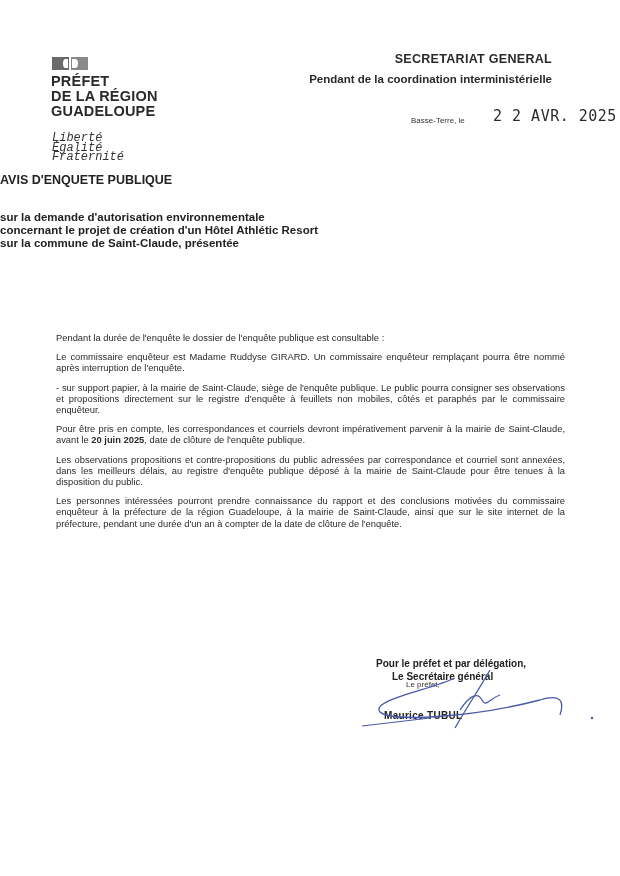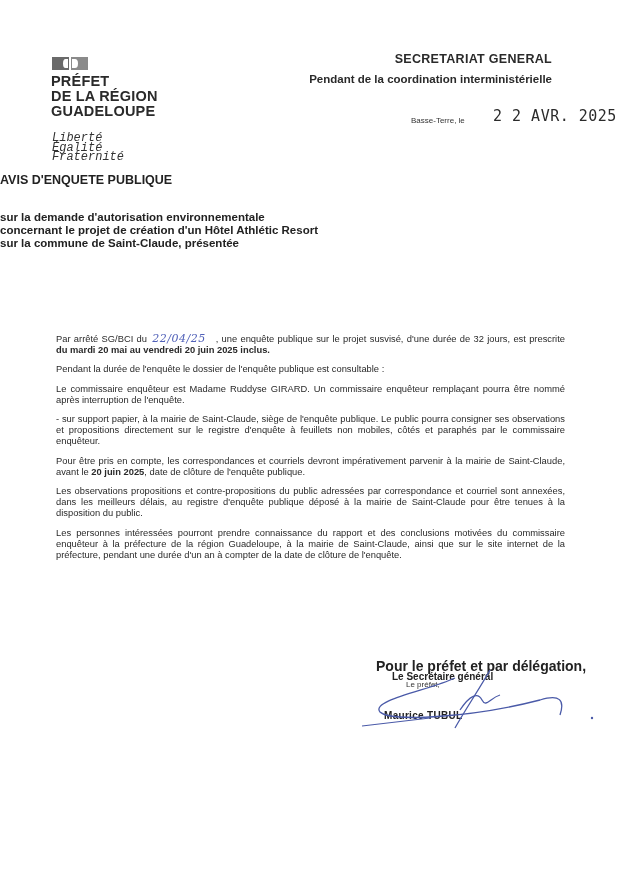--- a/index.html
+++ b/index.html
@@ -24,21 +24,21 @@
   
   .title { left: 0; width: 620px; top: 173px; text-align: left; font-weight: bold; font-size: 12.5px; color: #222; }
   .subtitle { left: 0; width: 620px; top: 211px; text-align: left; font-weight: bold; font-size: 11.5px; line-height: 13.2px; color: #222; }
   
   .body { left: 56px; width: 509px; top: 333px; font-size: 9.35px; line-height: 11.2px; color: #2a2a2a; text-align: justify; }
   .body p { margin: 0 0 8px 0; }
   .body b { font-weight: bold; }
   .hand { font-family: "DejaVu Serif", serif; font-style: italic; color: #5060b8; font-size: 11px; letter-spacing: 0.5px; padding: 0 10px 0 2px; }
   .email { text-decoration: underline; color: #2a2a2a; }
   
-  .sig1 { left: 376px; top: 658px; font-weight: bold; font-size: 14px; color: #222; }
+  .sig1 { left: 376px; top: 658px; font-weight: bold; font-size: 10px; color: #222; }
   .sig2 { left: 392px; top: 671px; font-weight: bold; font-size: 10px; color: #222; }
   .sig3 { left: 406px; top: 680px; font-size: 8px; color: #333; }
   .sig4 { left: 384px; top: 710px; font-weight: bold; font-size: 10px; color: #222; letter-spacing: 0.3px; }
   .scribble { left: 360px; top: 670px; width: 240px; height: 60px; }
 </style>
 </head>
 <body>
 
 <div class="abs marianne">
   <div class="l"></div>
@@ -61,24 +61,20 @@
 <div class="abs stamp">2 2 AVR. 2025</div>
 
 <div class="abs title">AVIS D'ENQUETE PUBLIQUE</div>
 <div class="abs subtitle">
   <div>sur la demande d'autorisation environnementale</div>
   <div>concernant le projet de création  d'un Hôtel Athlétic Resort</div>
   <div>sur la commune de Saint-Claude, présentée</div>
 </div>
 
 <div class="abs body">
-  <p>
-    <span>Par arrêté SG/BCI du</span>
-    <span class="hand">22/04/25</span><span>, une enquête publique sur le projet susvisé, d'une durée de 32 jours, est prescrite </span><b>du mardi 20 mai au vendredi 20 juin 2025 inclus.</b>
-  </p>
   <p>Pendant la durée de l'enquête le dossier de l'enquête publique est consultable :</p>
   <p>Le commissaire enquêteur est Madame Ruddyse GIRARD. Un commissaire enquêteur remplaçant pourra être nommé après interruption de l'enquête.</p>
   <p>-  sur support papier, à la mairie de Saint-Claude, siège de l'enquête publique. Le public pourra consigner ses observations et propositions directement sur le registre d'enquête à feuillets non mobiles, côtés et paraphés par le commissaire enquêteur.</p>
   <p>
     <span>Pour être pris en compte, les correspondances et courriels devront impérativement parvenir à la mairie de Saint-Claude, avant le </span><b>20 juin 2025</b><span>, date de clôture de l'enquête publique.</span>
   </p>
   <p>Les observations propositions et contre-propositions du public adressées par correspondance et courriel sont annexées, dans les meilleurs délais, au registre d'enquête publique déposé à la mairie de Saint-Claude pour être tenues à la disposition du public.</p>
   <p>Les personnes intéressées pourront prendre connaissance du rapport et des conclusions motivées du commissaire enquêteur à la préfecture de la région Guadeloupe, à la mairie de Saint-Claude, ainsi que sur le site internet de la préfecture, pendant une durée d'un an à compter de la date de clôture de l'enquête.</p>
 </div>
 

